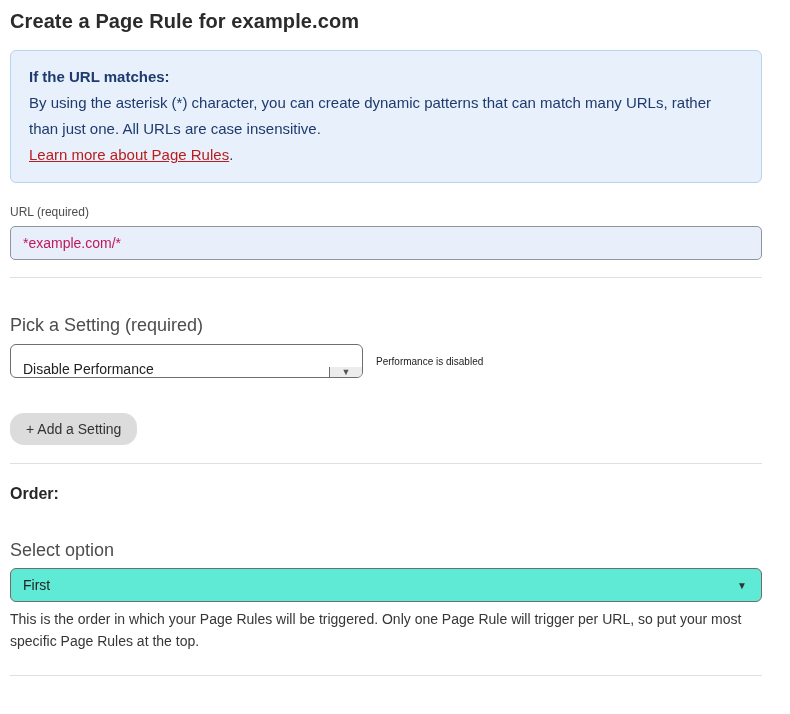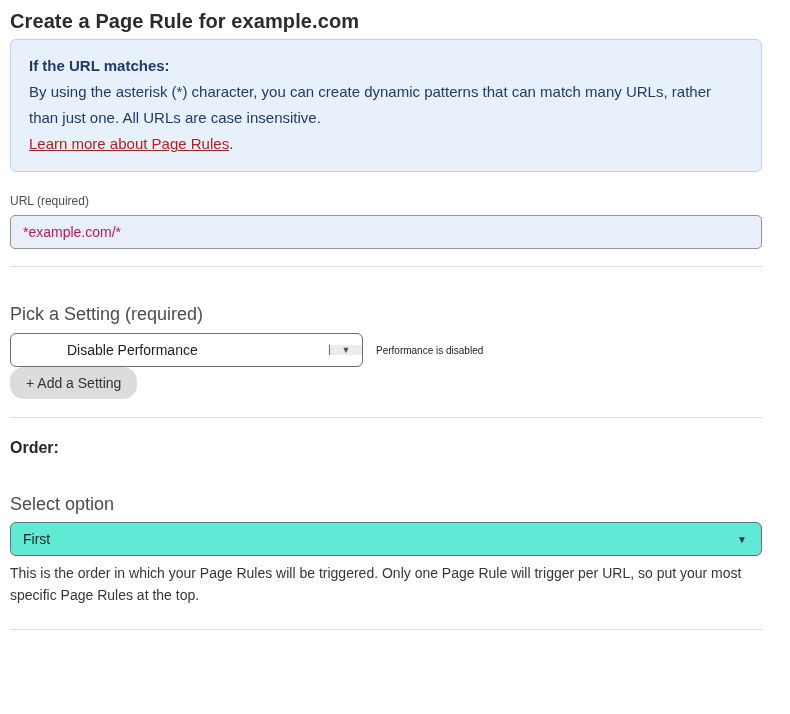--- a/index.html
+++ b/index.html
@@ -11,21 +11,21 @@
     overflow: hidden;
   }
   .page { width: 752px; margin-left: 10px; padding-top: 10px; }
 
   .page-title {
     font-size: 20px; font-weight: 700; color: #2b2b2b;
     letter-spacing: 0.1px;
   }
 
   .info-box {
-    margin-top: 6px;
+    margin-top: 17px;
     background: #e8f1fb;
     border: 1px solid #b6d4ef;
     border-radius: 6px;
     padding: 13px 18px 14px 18px;
     color: #1e3a6e;
     font-size: 15px;
     line-height: 26px;
   }
   .info-heading { font-weight: 700; }
   .info-link {
@@ -62,41 +62,41 @@
     margin-top: 21px;
     font-size: 16px; font-weight: 700; color: #272727;
   }
   .picker-label { margin-top: 37px; font-size: 18px; color: #4d4d4d; }
 
   .setting-row { margin-top: 8px; display: flex; align-items: center; }
   .setting-select {
     width: 353px; height: 34px;
     border: 1px solid #6e6e6e; border-radius: 6px;
     background: #ffffff;
-    display: flex; align-items: center;
+    display: flex; align-items: flex-end;
     overflow: hidden;
     cursor: pointer;
-    padding-left: 44px;
   }
   .setting-select .value {
     flex: 1; display: flex; align-items: center;
     padding-left: 12px; font-size: 14px; color: #222222;
   }
   .setting-select .arrow-btn {
     width: 33px;
     background: #ececec;
     border-left: 1px solid #6e6e6e;
     display: flex; align-items: center; justify-content: center;
     font-size: 9px; color: #555555;
   }
   .setting-status {
     margin-left: 13px; font-size: 10px; color: #222222;
   }
 
   .add-setting-btn {
+    margin-top: 35px;
     display: inline-block;
     background: #dcdcdc; color: #333333;
     border: none; border-radius: 14px;
     padding: 8px 16px; font-size: 14px;
     font-family: "Liberation Sans", sans-serif;
     cursor: pointer;
   }
 
   .order-select {
     margin-top: 7px;

